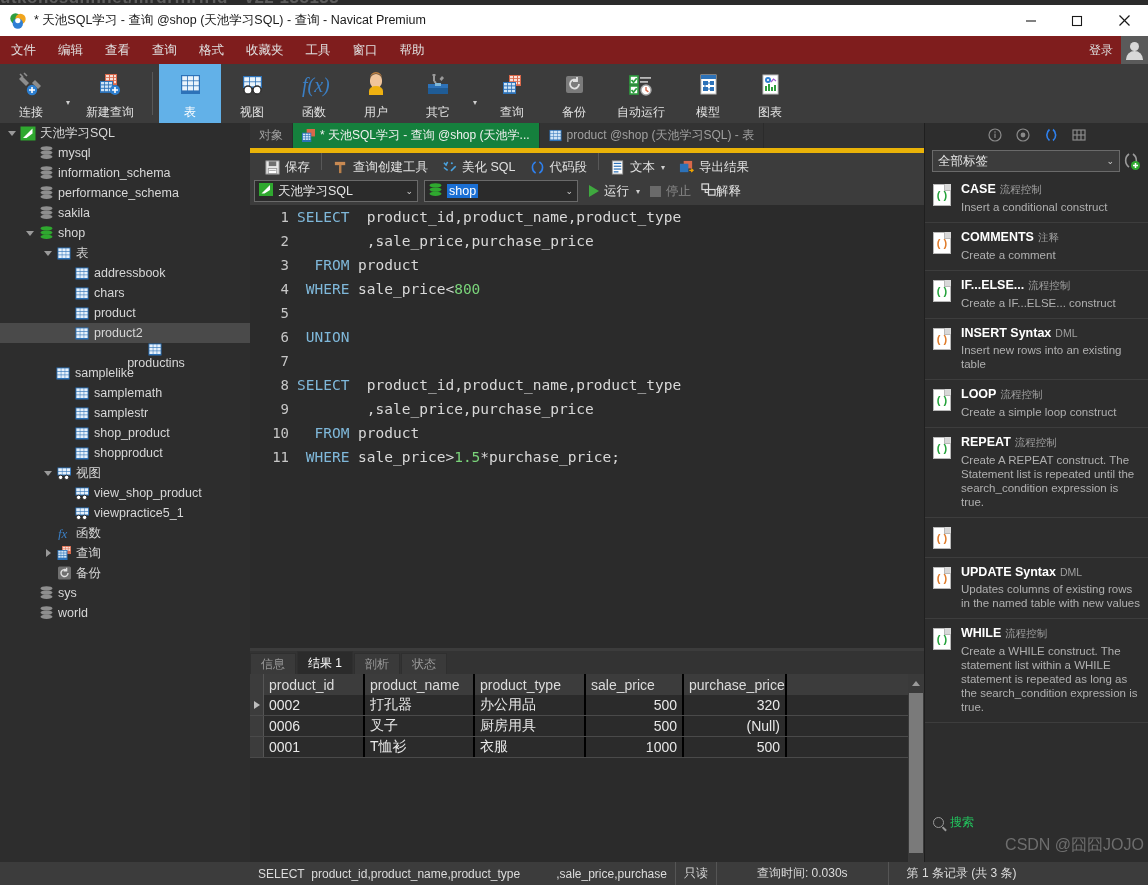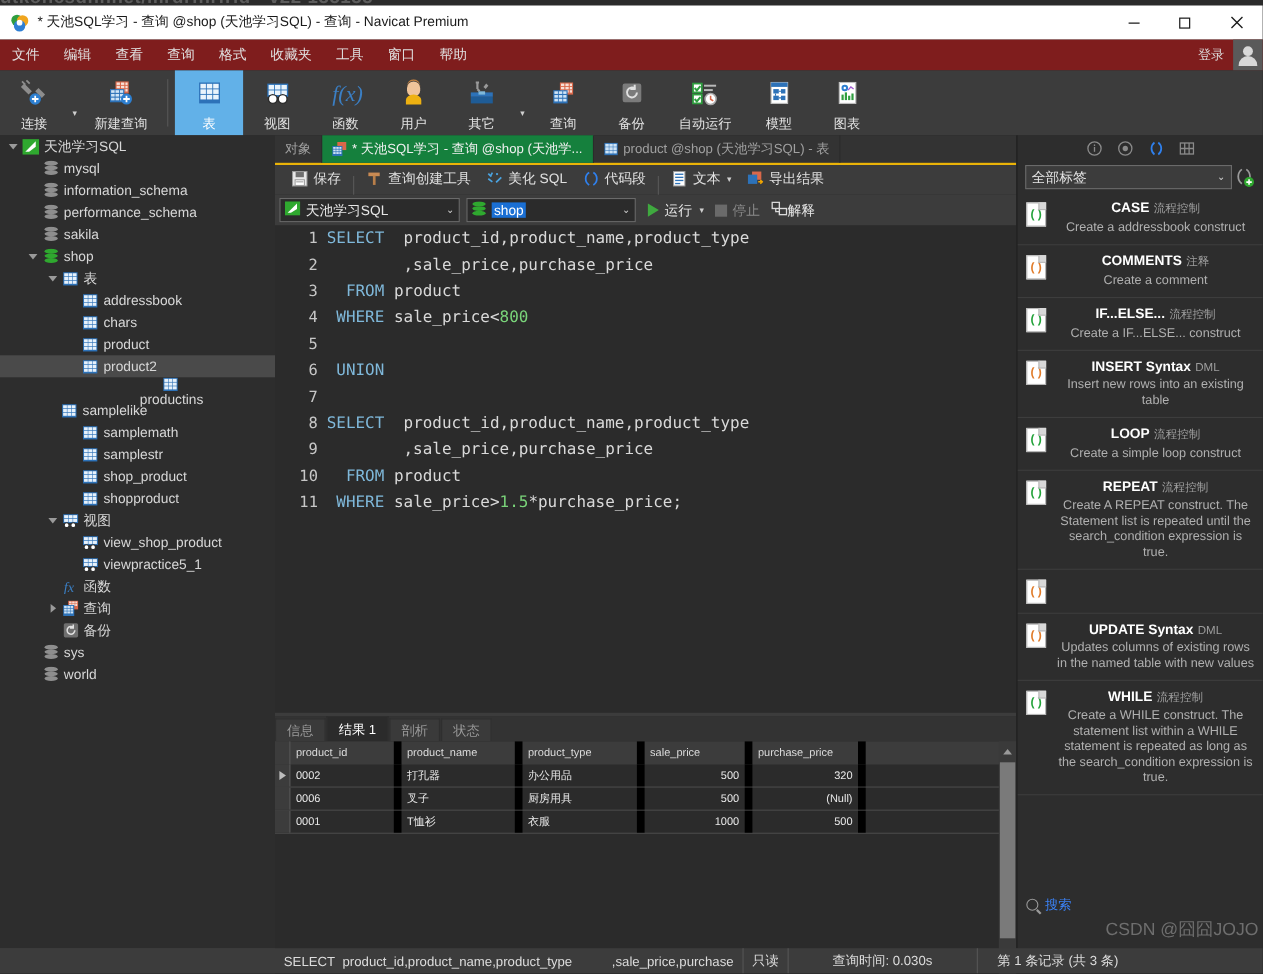--- a/index.html
+++ b/index.html
@@ -108,22 +108,22 @@
   }
   .tabstrip { height:25px; background:#333333; display:flex; align-items:stretch; }
   .tab {
     display:flex; align-items:center; padding:0 9px; font-size:12px;
     color:#a0a0a0; white-space:nowrap; border-right:1px solid #2b2b2b;
   }
   .tab.active { background:#15803d; color:#f0f0f0; }
   .tab .ti { margin-right:5px; display:flex; align-items:center; }
 
   .qtoolbar {
-    height:29px; background:#3c3c3c; display:flex; align-items:flex-end;
-    padding-left:8px; border-top:2px solid #eab308;
+    height:29px; background:#3c3c3c; display:flex; align-items:flex-start;
+    padding-left:8px; border-top:5px solid #eab308;
   }
   .qtb {
     display:flex; align-items:center; font-size:12.5px; color:#e0e0e0;
     padding:0 7px; height:29px; white-space:nowrap;
   }
   .qtb .qi-gap{margin-right:5px;display:flex;align-items:center;}
   .qsep{width:1px;height:17px;background:#585858;margin:0 4px;}
 
   .dbbar {
     height:28px; background:#3c3c3c; display:flex; align-items:center;
@@ -168,40 +168,40 @@
     padding:0 10px; height:21px; line-height:21px; font-size:12px;
     color:#9a9a9a; background:#3a3a3a; margin-right:1px;
     border:1px solid #2f2f2f; border-bottom:none;
   }
   .rtab.active { background:#2b2b2b; color:#ffffff; height:23px; line-height:23px;}
 
   
   .grid { position:absolute; left:0; top:551px; width:674px; height:285px; background:#2b2b2b; }
   .gridhdr { display:flex; height:21px; background:#3c3c3c; }
   .gcell {
-    display:flex; align-items:center; font-size:10px; color:#dcdcdc;
-    border-right:7px solid #000000; padding:0 5px; white-space:nowrap;
+    display:flex; align-items:center; font-size:14px; color:#dcdcdc;
+    border-right:2px solid #000000; padding:0 5px; white-space:nowrap;
   }
   .gcol0 { width:14px; border-right:1px solid #555; background:#3c3c3c; display:flex;align-items:center;justify-content:center;}
   .w1{width:101px;} .w2{width:110px;} .w3{width:111px;} .w4{width:98px;} .w5{width:103px;}
   .grow { display:flex; height:21px; border-bottom:1px solid #4a4a4a; }
   .grow .gcell { color:#e8e8e8; }
   .num-r { justify-content:flex-end; }
   .nullv { color:#8b8b8b; }
   .rowmark{width:0;height:0;border-top:4px solid transparent;border-bottom:4px solid transparent;border-left:6px solid #bdbdbd;}
   .vscroll {
     position:absolute; right:0; top:0; width:16px; height:285px; background:#3a3a3a;
   }
   .vscroll .up{height:18px;display:flex;align-items:center;justify-content:center;}
   .vsc-thumb{position:absolute;left:1px;top:19px;width:14px;height:160px;background:#7a7a7a;}
 
   
   .rightpanel {
     position:absolute; left:924px; top:123px; width:224px; height:739px;
-    background:#2d2d2d; border-left:1px solid #1f1f1f;text-align:center;
+    background:#2d2d2d; border-left:1px solid #1f1f1f;
   }
   .rp-icons { height:24px; display:flex; align-items:center; justify-content:center; gap:14px; }
   .rp-ic{font-size:13px;color:#8a8a8a;display:flex;align-items:center;}
   .rp-ic.act{color:#2f80ed;}
   .rp-filter{display:flex;align-items:center;padding:0 6px 0 7px;height:28px;}
   .rp-select{
     flex:1;height:22px;background:#3c3c3c;border:1px solid #6a6a6a;
     display:flex;align-items:center;padding:0 5px;font-size:12.5px;color:#e6e6e6;
   }
   .rp-select .chev{margin-left:auto;font-size:9px;color:#cfcfcf;}
@@ -215,21 +215,21 @@
   }
   .doc:after{content:"";position:absolute;right:-1px;top:-1px;width:6px;height:6px;background:#d8d8d8;border-left:1px solid #b8b8b8;border-bottom:1px solid #b8b8b8;}
   .doc.g{color:#23a23a;}
   .doc.o{color:#e07b29;}
   .snip-body{flex:1;padding-left:4px;}
   .snip-title{font-size:12.5px;font-weight:bold;color:#ffffff;}
   .snip-cat{font-size:10.5px;font-weight:normal;color:#9e9e9e;margin-left:4px;}
   .snip-desc{font-size:11.5px;color:#b0b0b0;margin-top:3px;line-height:14px;}
   .rp-search{
     position:absolute;left:0;bottom:28px;width:224px;height:24px;
-    display:flex;align-items:center;padding-left:8px;color:#3b82f6;font-size:12px;
+    display:flex;align-items:center;padding-left:8px;color:#22c55e;font-size:12px;
   }
   .mag{width:11px;height:11px;border:1.5px solid #9a9a9a;border-radius:50%;position:relative;margin-right:6px;}
   .mag:after{content:"";position:absolute;right:-4px;bottom:-3px;width:5px;height:1.5px;background:#9a9a9a;transform:rotate(45deg);}
   .watermark{
     position:absolute;right:4px;bottom:6px;font-size:16px;color:#6e6e6e;
     white-space:nowrap;font-family:"Liberation Sans",sans-serif;
   }
 
   
   .statusbar {
@@ -1261,21 +1261,21 @@
       </div>
     </div>
     <div class="snip-list">
       <div id="snip-host">
           <div class="snip">
             <div class="snip-ico">
               <div class="doc g">( )</div>
             </div>
             <div class="snip-body">
               <div class="snip-title"><span>CASE</span><span class="snip-cat">流程控制</span></div>
-              <div class="snip-desc">Create a addressbook construct</div>
+              <div class="snip-desc">Insert a conditional construct</div>
             </div>
           </div>
           <div class="snip">
             <div class="snip-ico">
               <div class="doc o">( )</div>
             </div>
             <div class="snip-body">
               <div class="snip-title"><span>COMMENTS</span><span class="snip-cat">注释</span></div>
               <div class="snip-desc">Create a comment</div>
             </div>

